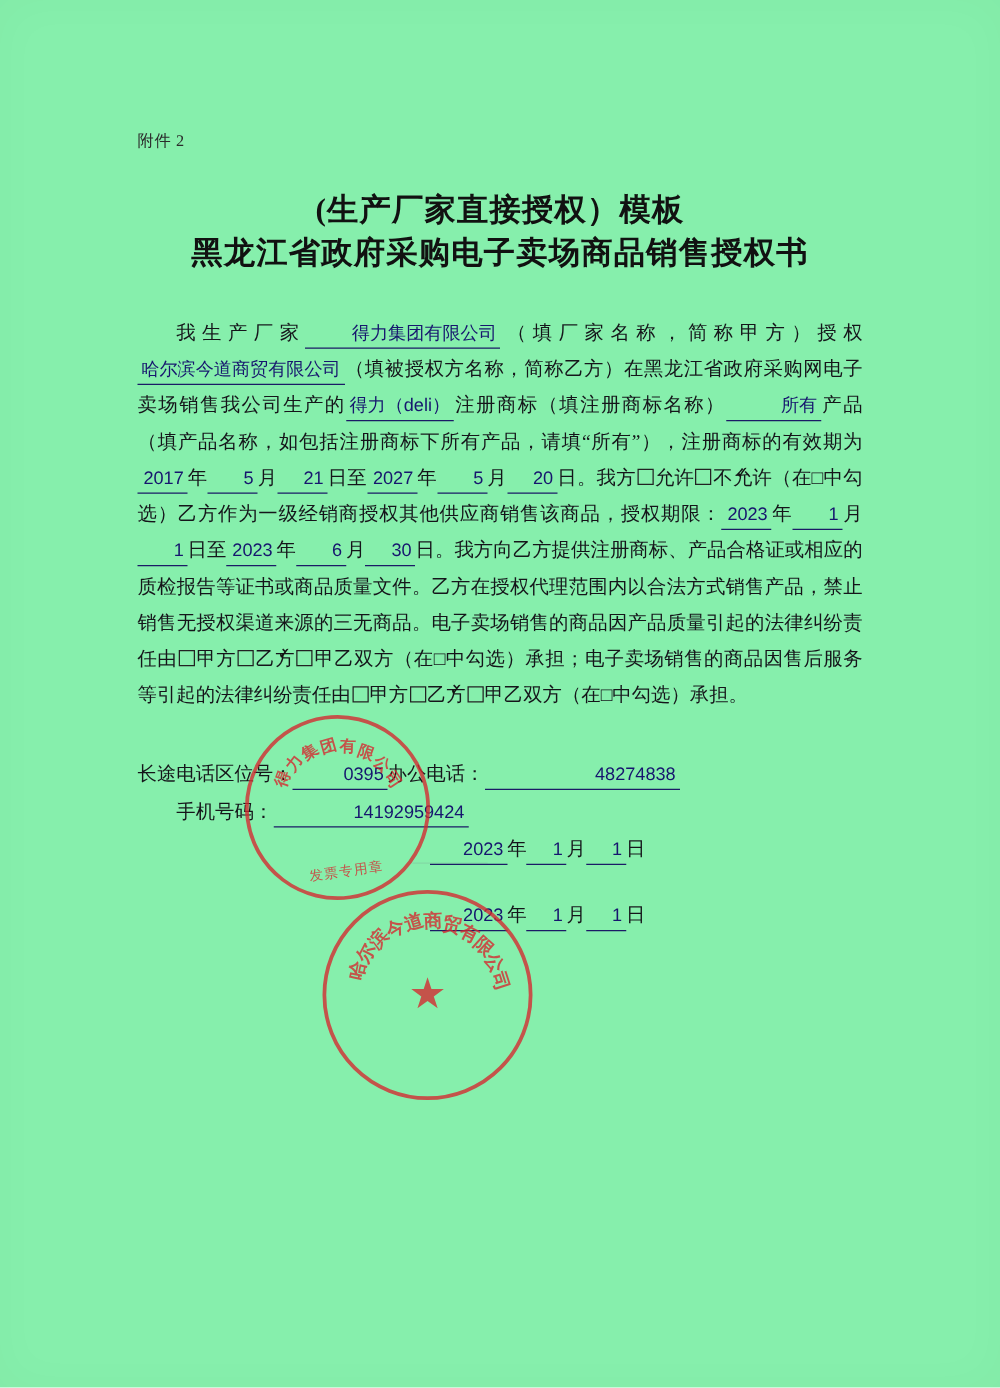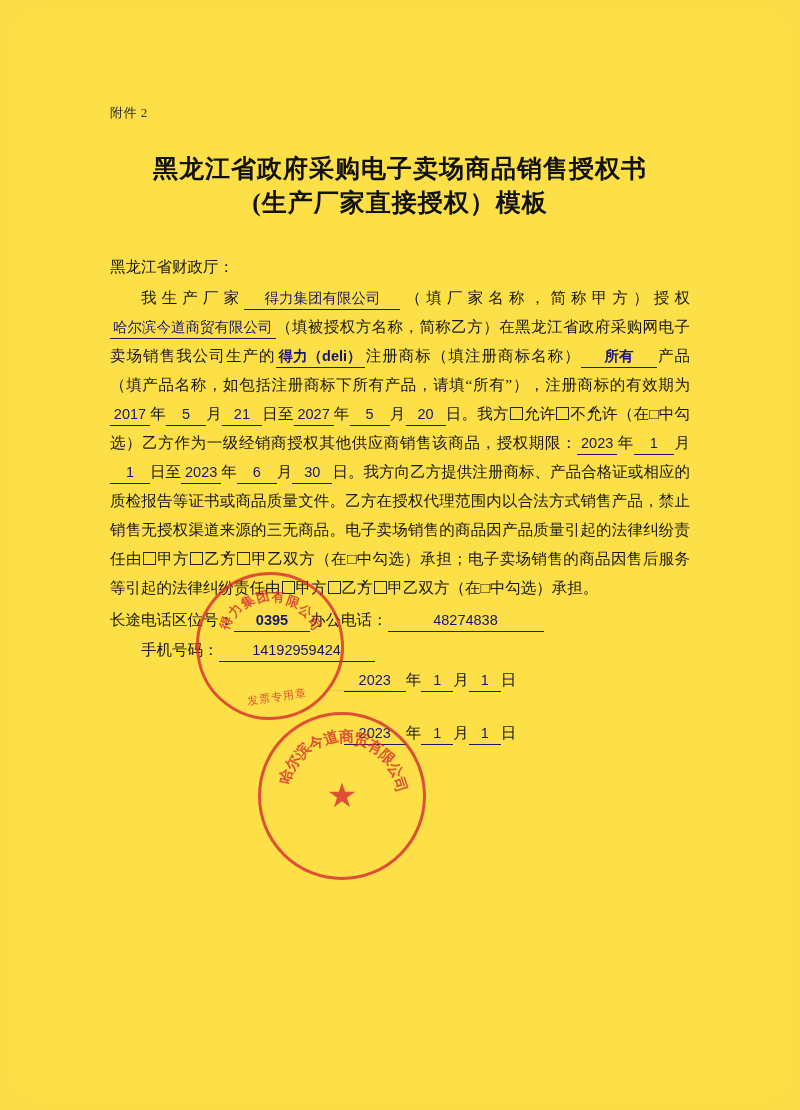--- a/index.html
+++ b/index.html
@@ -11,21 +11,21 @@
     width: 800px;
     height: 1110px;
     font-family: "Liberation Serif", "DejaVu Serif", serif;
     color: #1a1a1a;
     position: relative;
     overflow: hidden;
   }
   .page {
     position: absolute;
     inset: 0;
-    background: #fde047;
+    background: #86efac;
   }
   
   .page::before {
     content: "";
     position: absolute;
     inset: 0;
     box-shadow: inset 0 0 40px rgba(0,0,0,0.025);
     pointer-events: none;
   }
   .attach-no {
@@ -69,26 +69,26 @@
   }
   
   .blank {
     display: inline-block;
     border-bottom: 1px solid #1b1b66;
     color: #16166e;
     padding: 0 3px;
     line-height: 22px;
     text-indent: 0;
     min-width: 18px;
-    text-align: center;
+    text-align: right;
     font-family: "Liberation Sans", sans-serif;
     font-size: 14.5px;
   }
   .blank.wide { min-width: 150px; }
-  .blank.mid  { min-width: 70px; font-weight: bold; }
+  .blank.mid  { min-width: 70px; }
   .blank.num  { min-width: 34px; }
   .cb {
     display: inline-block;
     width: 11px;
     height: 11px;
     border: 1px solid #222;
     position: relative;
     vertical-align: -1px;
     margin: 0 1px;
   }
@@ -187,26 +187,25 @@
   }
 </style>
 </head>
 <body>
 
 <div class="page">
 
   <div class="attach-no">附件 2</div>
 
   <div class="title-block">
+    <div class="title-line">(生产厂家直接授权）模板</div>
     <div class="title-line">黑龙江省政府采购电子卖场商品销售授权书</div>
-    <div class="title-line">(生产厂家直接授权）模板</div>
   </div>
 
   <div class="body-block">
-    <div class="salutation">黑龙江省财政厅：</div>
 
     <div class="para"><span>我生产厂家</span><span class="blank wide">得力集团有限公司</span><span>（填厂家名称，简称甲方）授权</span><span class="blank wide">哈尔滨今道商贸有限公司</span><span>（填被授权方名称，简称乙方）在黑龙江省政府采购网电子卖场销售我公司生产的</span><span class="blank mid">得力（deli）</span><span>注册商标（填注册商标名称）</span><span class="blank mid">所有</span><span>产品（填产品名称，如包括注册商标下所有产品，请填“所有”），注册商标的有效期为</span><span class="blank num">2017</span>年<span class="blank num">5</span>月<span class="blank num">21</span><span>日至</span><span class="blank num">2027</span>年<span class="blank num">5</span>月<span class="blank num">20</span><span>日。我方</span><span class="cb"></span><span>允许</span><span class="cb checked"></span><span>不允许</span><span>（在□中勾选）乙方作为一级经销商授权其他供应商销售该商品，授权期限：</span><span class="blank num">2023</span>年<span class="blank num">1</span>月<span class="blank num">1</span><span>日至</span><span class="blank num">2023</span>年<span class="blank num">6</span>月<span class="blank num">30</span><span>日。我方向乙方提供注册商标、产品合格证或相应的质检报告等证书或商品质量文件。乙方在授权代理范围内以合法方式销售产品，禁止销售无授权渠道来源的三无商品。电子卖场销售的商品因产品质量引起的法律纠纷责任由</span><span class="cb"></span><span>甲方</span><span class="cb checked"></span><span>乙方</span><span class="cb"></span><span>甲乙双方</span><span>（在□中勾选）承担；电子卖场销售的商品因售后服务等引起的法律纠纷责任由</span><span class="cb"></span><span>甲方</span><span class="cb checked"></span><span>乙方</span><span class="cb"></span><span>甲乙双方</span><span>（在□中勾选）承担。</span></div>
   </div>
 
   <div class="sign-block sign-a">
     <div class="sign-row"><span>长途电话区位号：</span><span class="blank mid">0395</span><span>办公电话：</span><span class="blank wide">48274838</span></div>
     <div class="sign-row indent"><span>手机号码：</span><span class="blank wide">14192959424</span></div>
     <div class="sign-row date-row"><span class="blank">2023</span>年<span class="blank num">1</span>月<span class="blank num">1</span>日</div>
   </div>
 

